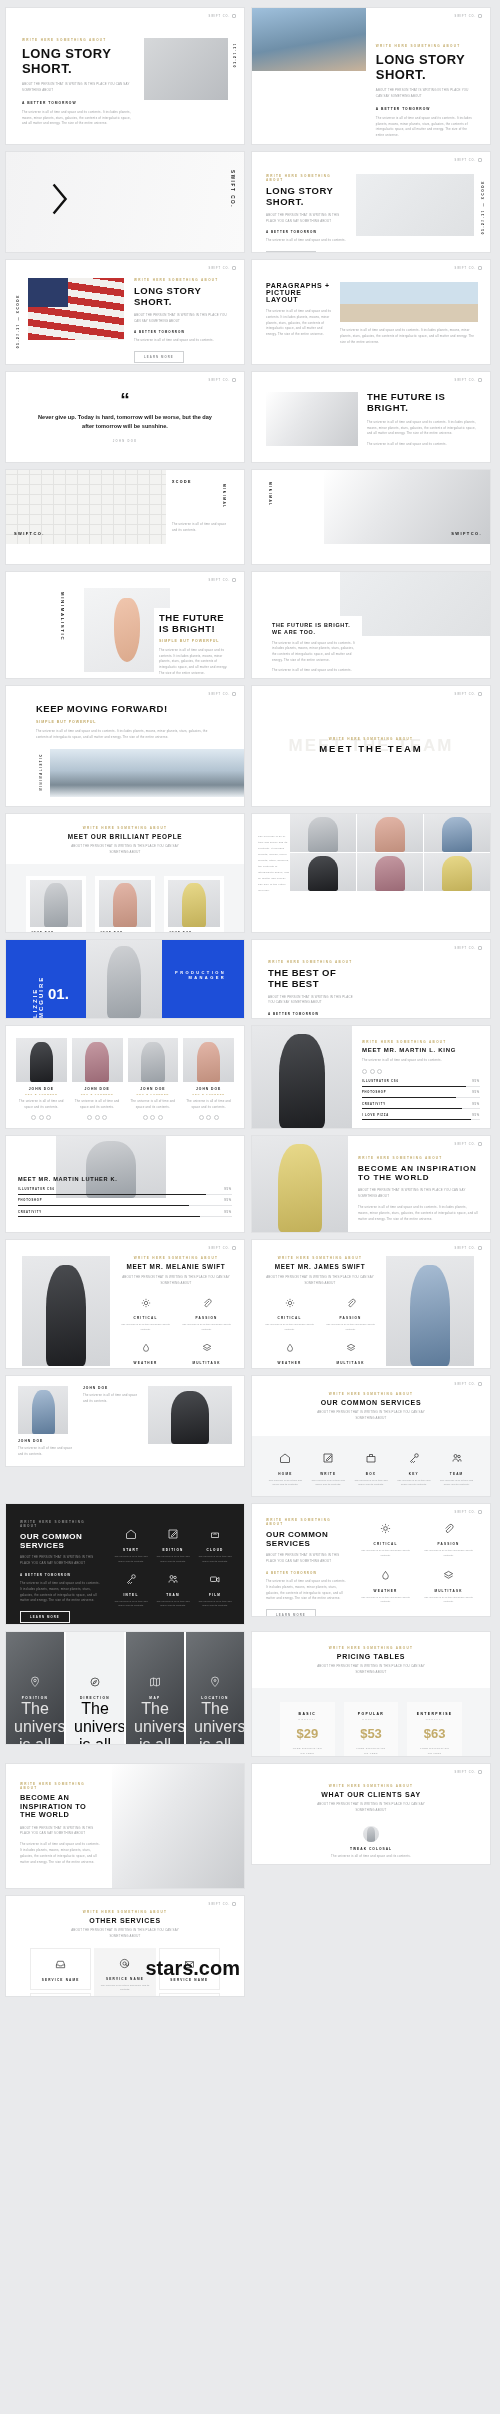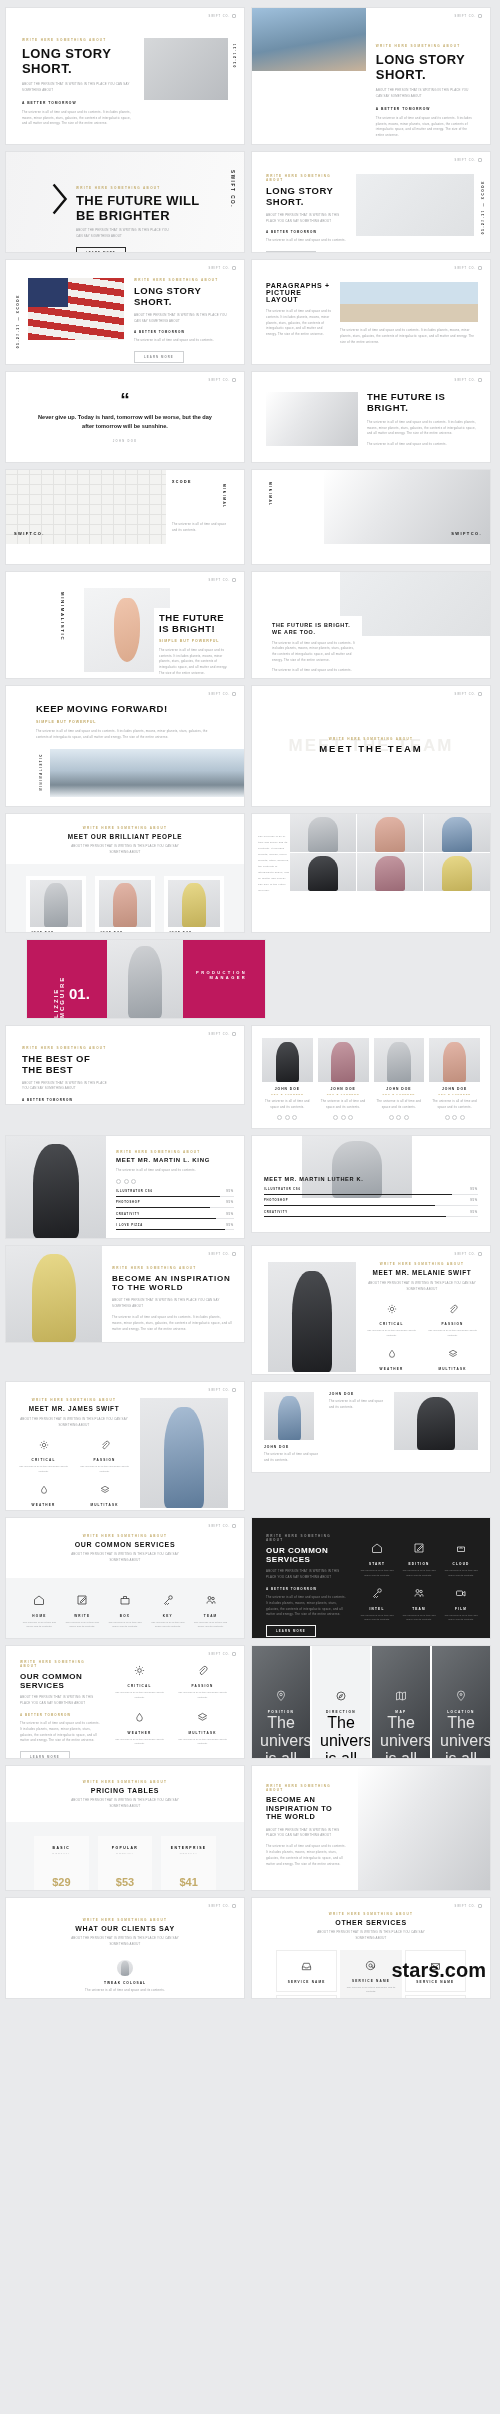--- a/index.html
+++ b/index.html
@@ -67,21 +67,21 @@
   .svc .nm.inv { color:#fff; }
   .svc .d { font-size:2.5px; line-height:1.9; color:#a6a8ab; margin-top:3px; }
   .sbar { margin-top:3px; }
   .sbar .row { display:flex; justify-content:space-between; font-size:2.7px; letter-spacing:.8px; font-weight:800; color:#222; text-transform:uppercase; }
   .sbar .row .pc { color:#9a9c9f; font-weight:700; }
   .track { height:.8px; background:#e3e4e6; margin:2.5px 0 5px; position:relative; }
   .track i { position:absolute; left:0; top:0; height:100%; background:#222; display:block; }
   .price-card { background:#fafafa; padding:10px 6px; text-align:center; flex:1; }
   .price-card .t { font-size:3.4px; letter-spacing:1.4px; font-weight:800; text-transform:uppercase; }
   .price-card .tag { font-size:2.3px; letter-spacing:1px; color:#b7b9bc; margin-top:2px; text-transform:uppercase;}
-  .price-card .amt { font-size:11px; font-weight:800; color:#c3ab6a; margin:22px 0 5px; }
+  .price-card .amt { font-size:13px; font-weight:800; color:#c3ab6a; margin:6px 0 5px; }
   .price-card .ft { font-size:2.5px; line-height:2.2; color:#a6a8ab; text-transform:uppercase; letter-spacing:.4px;}
   .soc { display:flex; gap:2.5px; }
   .soc i { width:5px; height:5px; border:.5px solid #c8cacc; border-radius:50%; display:block; }
   .wm { position:absolute; font-family:"Liberation Sans",sans-serif; font-weight:700; color:#111; }
 </style>
 </head>
 <body>
 
 <div class="grid">
 
@@ -120,26 +120,20 @@
         <div class="body-txt" style="margin-top:5px;">The universe is all of time and space and its contents. It includes planets, moons, minor planets, stars, galaxies, the contents of intergalactic space, and all matter and energy. The size of the entire universe.</div>
       </div>
     </div>
   </div>
 
   <div class="slide" style="height:100px;background:linear-gradient(100deg,#f3f3f4,#fafafa);">
     <div class="vtext" style="position:absolute;right:9px;top:18px;font-size:4.6px;">SWIFT CO.</div>
     <svg viewBox="0 0 20 40" style="position:absolute;left:46px;top:30px;width:16px;height:34px;">
       <path d="M2 2 L17 20 L2 38" stroke="#111" stroke-width="3" fill="none"></path>
       </svg>
-    <div style="position:absolute;left:70px;top:34px;width:130px;">
-      <div class="eyebrow">WRITE HERE SOMETHING ABOUT</div>
-      <div class="h1" style="margin-top:4px;">THE FUTURE WILL BE BRIGHTER</div>
-      <div class="body-txt" style="margin-top:5px;width:100px;">ABOUT THE PERSON THAT IS WRITING IN THIS PLACE YOU CAN SAY SOMETHING ABOUT</div>
-      <div class="btn" style="margin-top:7px;">LEARN MORE</div>
-    </div>
   </div>
 
   <div class="slide" style="height:100px;">
     <div class="logo">
         <span>SWIFT CO.</span>
         <span class="mk"></span>
       </div>
     <div style="display:flex;gap:8px;padding:22px 0 0 14px;">
       <div style="width:82px;">
         <div class="eyebrow">WRITE HERE SOMETHING ABOUT</div>
@@ -332,21 +326,21 @@
         <div class="ph person w"></div>
         <div class="ph person pink"></div>
         <div class="ph person blu"></div>
         <div class="ph person blk"></div>
         <div class="ph person rose"></div>
         <div class="ph person yel"></div>
       </div>
     </div>
   </div>
 
-  <div class="slide" style="height:78px;background:#be185d;margin-left:21px;">
+  <div class="slide" style="height:78px;background:#1d4ed8;">
     <div class="vtext rev" style="position:absolute;left:26px;top:20px;color:#fff;font-size:6px;letter-spacing:2px;">LIZZIE MCGUIRE</div>
     <div style="position:absolute;left:42px;bottom:16px;font-size:15px;font-weight:800;color:#fff;">01.</div>
     <div class="ph person w" style="position:absolute;left:80px;top:0;width:76px;height:78px;"></div>
     <div style="position:absolute;right:18px;top:30px;font-size:4px;letter-spacing:2.4px;font-weight:800;color:#fff;text-align:right;width:66px;">PRODUCTION MANAGER</div>
   </div>
 
   <div class="slide" style="height:78px;">
     <div class="logo">
         <span>SWIFT CO.</span>
         <span class="mk"></span>
@@ -862,21 +856,21 @@
         <div class="amt">$53</div>
         <div class="ft" style="white-space:pre-line;">FREE DOWNLOADS
 NO FEES
 FEATURE NAME
 5 PEOPLE</div>
 
       </div>
       <div class="price-card">
         <div class="t">ENTERPRISE</div>
         <div class="tag">MONTHLY</div>
-        <div class="amt">$41</div>
+        <div class="amt">$63</div>
         <div class="ft" style="white-space:pre-line;">FREE DOWNLOADS
 NO FEES
 FEATURE NAME
 9 PEOPLE</div>
 
       </div>
     </div>
   </div>
 
   <div class="slide" style="height:124px;">

